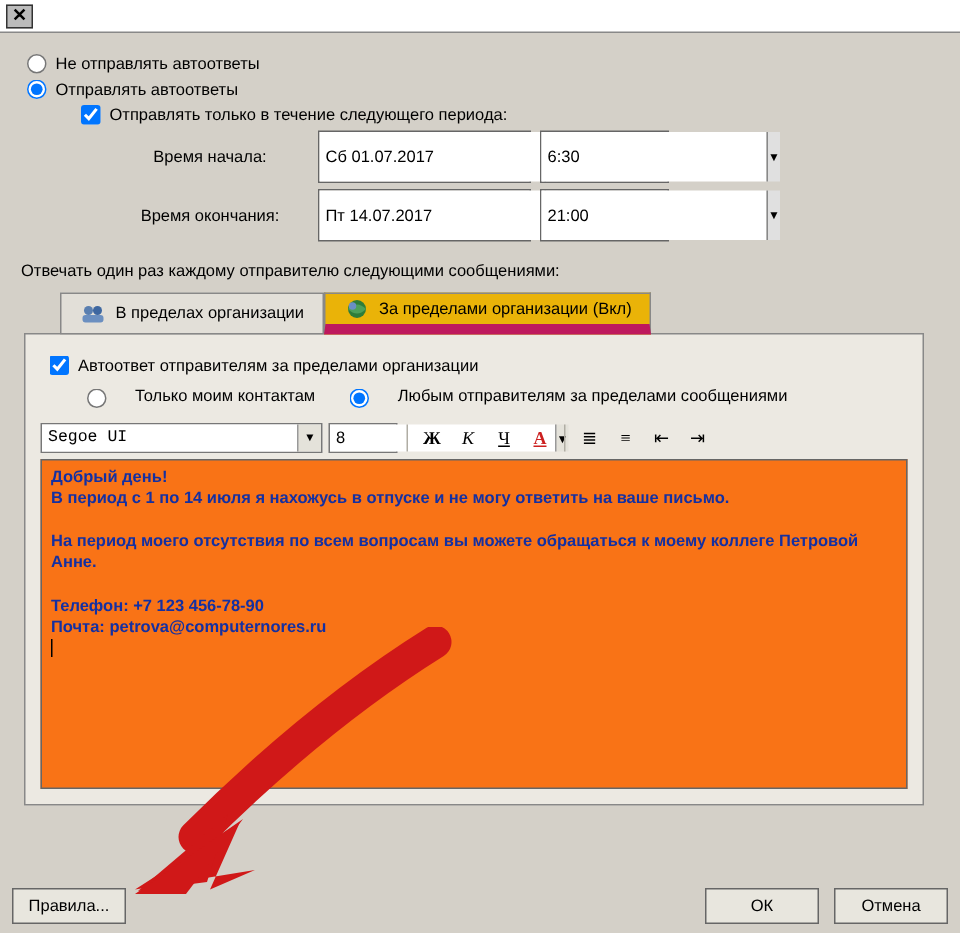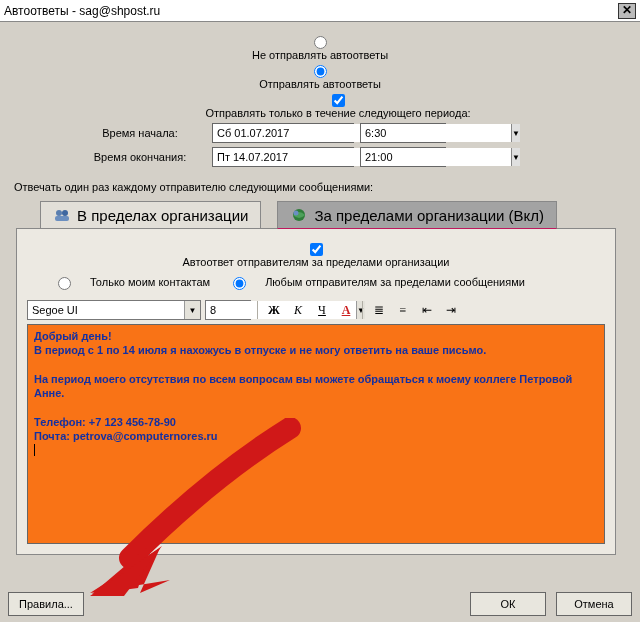--- a/index.html
+++ b/index.html
@@ -34,39 +34,38 @@
     font-size: 12px;
     cursor: pointer;
   }
   .content {
     padding: 10px 12px 8px 12px;
   }
   .radio-row, .check-row {
     display: flex;
     align-items: center;
     margin: 4px 0;
-    flex-direction: column;
   }
   .radio-row input, .check-row input {
     margin: 0 6px 0 6px;
   }
   .check-row.indent1 { margin-left: 36px; }
   .period-row {
     display: flex;
     align-items: center;
     margin: 4px 0 4px 68px;
     gap: 6px;
   }
   .period-label { width: 120px; text-align: center; margin-right: 6px; }
   .combo {
     display: inline-flex;
     align-items: stretch;
     border: 1px solid #666;
     background: #fff;
-    height: 20px;
+    height: 35px;
   }
   .combo.date { width: 142px; }
   .combo.time { width: 86px; }
   .combo input {
     border: none; outline: none;
     font-family: inherit; font-size: 11px;
     padding: 0 4px; flex: 1;
     background: #fff;
   }
   .combo .dd {
@@ -90,31 +89,31 @@
     z-index: 2;
   }
   .tab {
     display: flex;
     align-items: center;
     gap: 6px;
     padding: 4px 12px;
     border: 1px solid #888;
     background: #ece9e2;
     cursor: pointer;
-    font-size: 15px;
+    font-size: 11px;
     height: 28px;
-    margin-right: 16px;
+    margin-right: 0;
   }
   .tab.inactive {
     background: #e2dfd8;
     border-bottom: 1px solid #888;
   }
   .tab.active {
-    background: #a3a3a3;
-    border-bottom: 1px solid #be185d;
+    background: #eab308;
+    border-bottom: 7px solid #be185d;
   }
   .tab-icon {
     width: 18px; height: 16px;
     display: inline-block;
   }
   .tab-panel {
     margin: -1px 12px 0 4px;
     border: 1px solid #888;
     background: #ece9e2;
     padding: 10px 10px 10px 10px;
@@ -135,21 +134,21 @@
     align-items: center;
     gap: 4px;
     margin: 2px 0 4px 0;
   }
   .tb-combo {
     display: inline-flex;
     border: 1px solid #777;
     background: #fff;
     height: 20px;
   }
-  .tb-combo.font { width: 174px; }
+  .tb-combo.font { width: 188px; font-family: Liberation Mono, monospace; }
   .tb-combo.size { width: 46px; }
   .tb-combo input {
     border: none; outline: none;
     font-family: inherit; font-size: 11px;
     padding: 0 4px; flex: 1;
   }
   .tb-combo .dd {
     width: 16px;
     background: #e4e2da;
     border-left: 1px solid #999;
@@ -213,21 +212,20 @@
     left: 90px; top: 418px;
     width: 220px; height: 180px;
     pointer-events: none;
     z-index: 10;
   }
 </style>
 </head>
 <body>
 
 <div class="titlebar">
-  <span class="title">Автоответы - sag@shpost.ru</span>
   <div class="close-btn">✕</div>
 </div>
 
 <div class="content">
 
   <div class="radio-row">
     <input type="radio" name="sendmode" style="">
     <span>Не отправлять автоответы</span>
   </div>
   <div class="radio-row">

